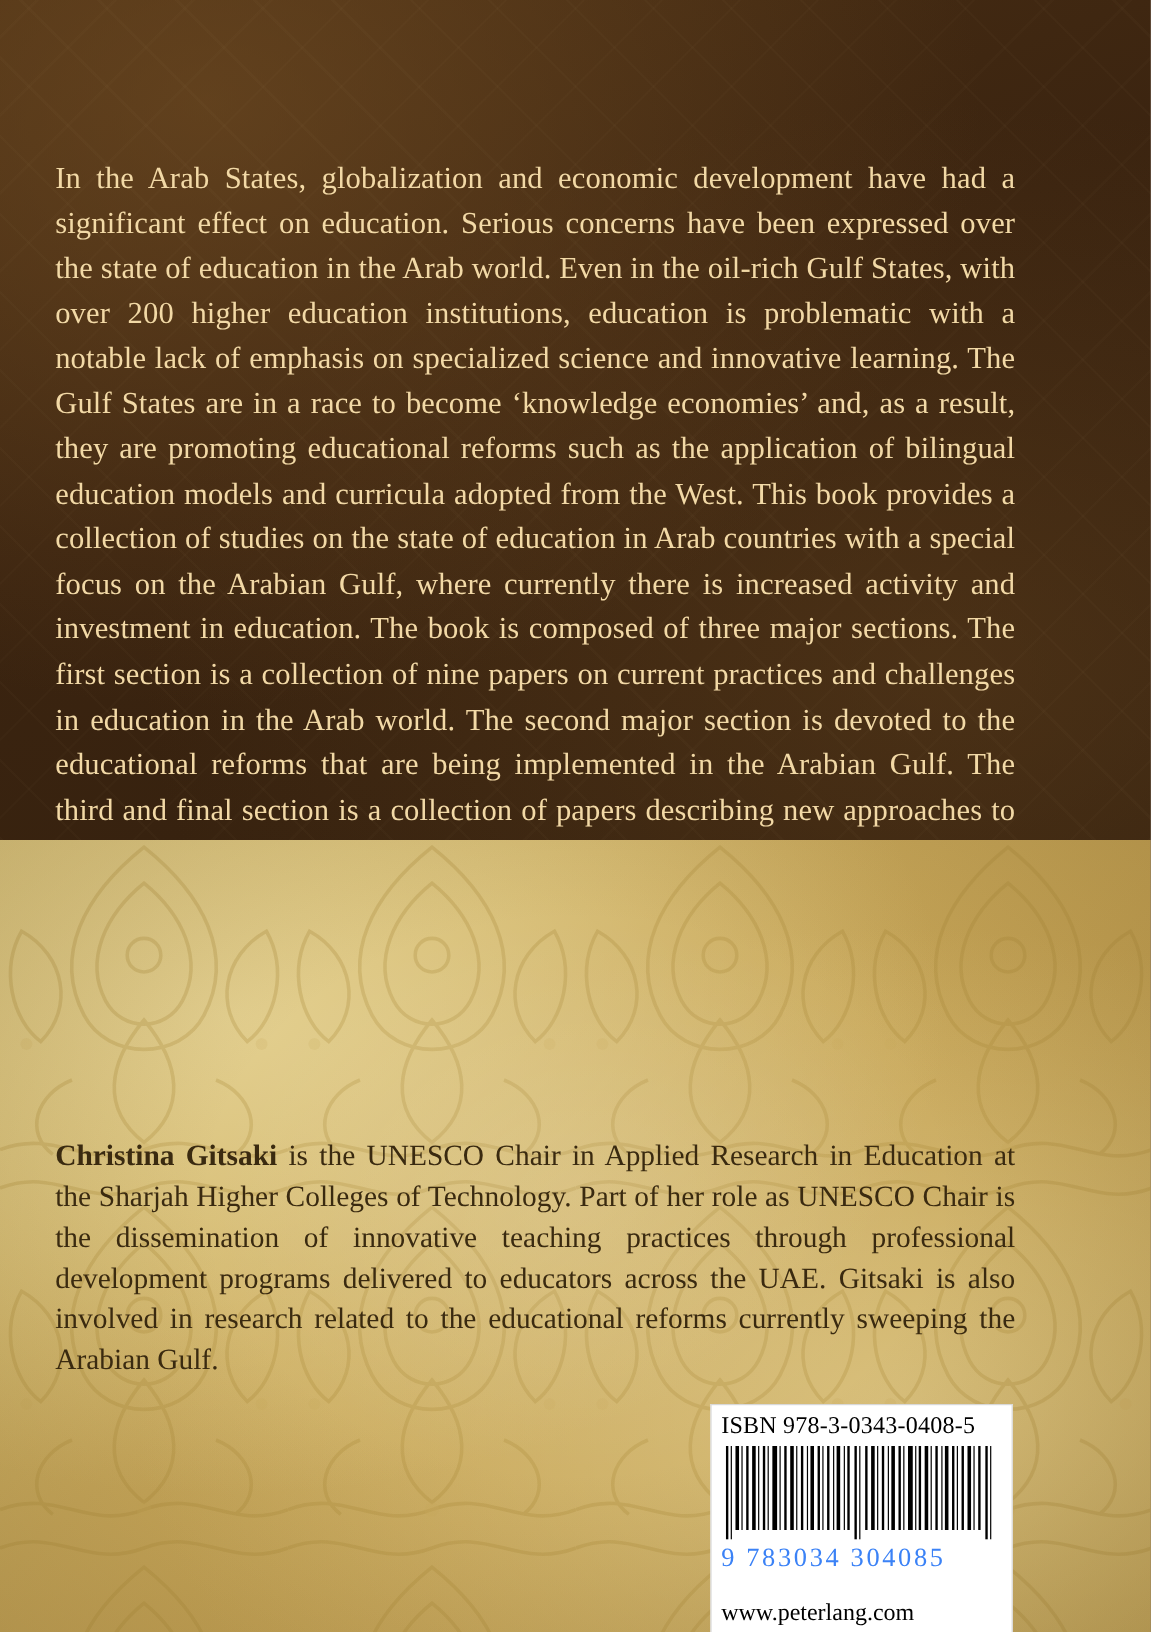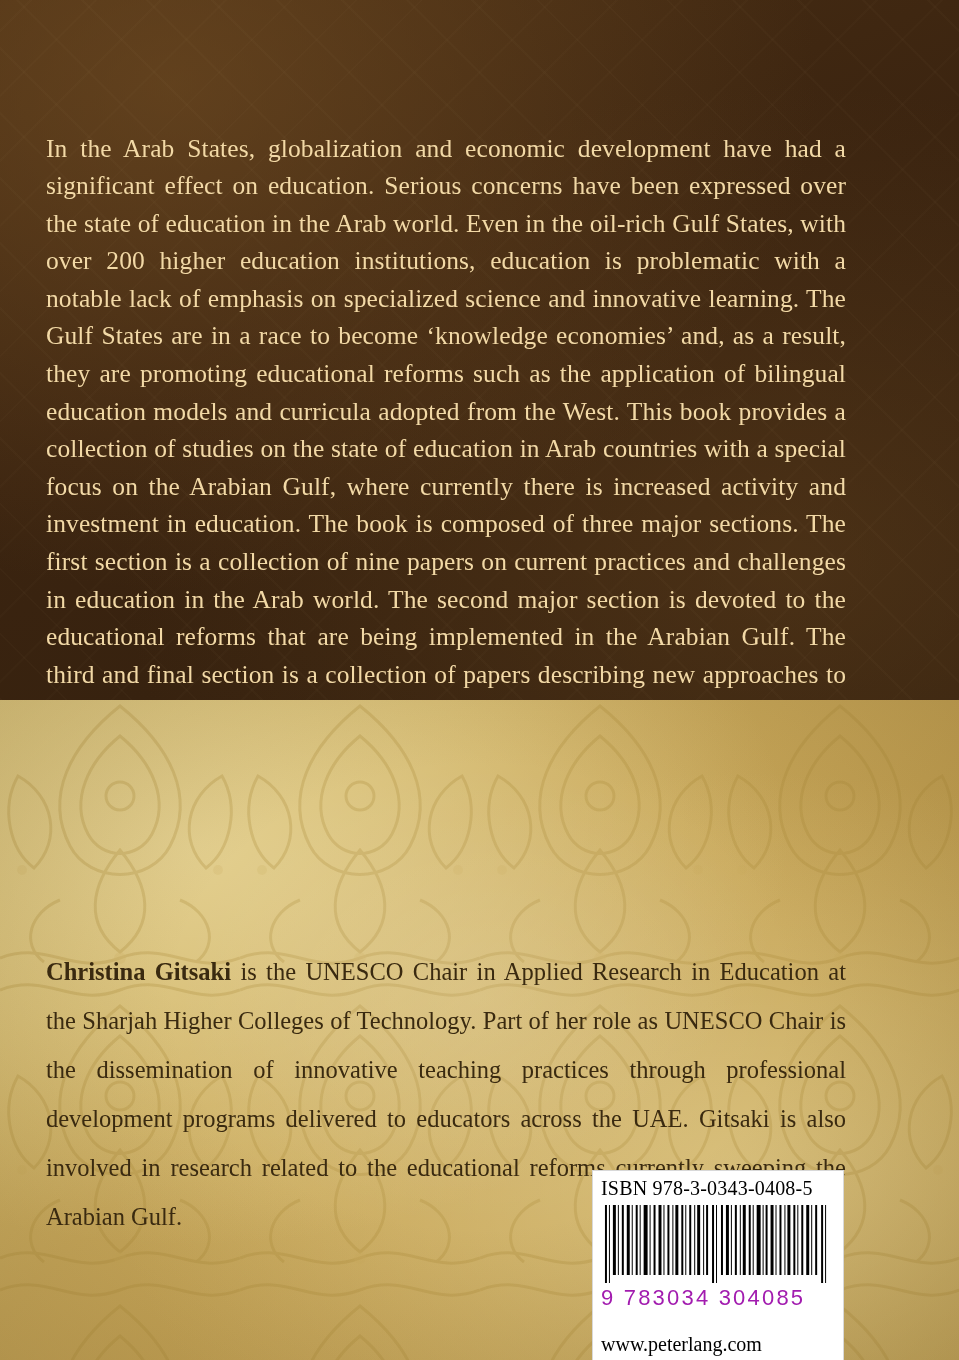--- a/index.html
+++ b/index.html
@@ -76,21 +76,21 @@
     background: radial-gradient(ellipse at 50% 45%, rgba(255,255,255,0.10) 0%, rgba(120,92,34,0.00) 45%, rgba(96,72,24,0.22) 100%);
     pointer-events: none;
   }
   .bio {
     position: absolute;
     left: 46px;
     top: 222px;
     width: 800px;
     color: #3a2a10;
     font-size: 24.5px;
-    line-height: 49px;
+    line-height: 34px;
     text-align: justify;
     text-justify: inter-word;
   }
   .bio b { font-weight: bold; }
 
   
   .isbn-box {
     position: absolute;
     left: 592px;
     top: 470px;
@@ -107,23 +107,23 @@
     color: #000;
     letter-spacing: 0.2px;
     margin-bottom: 5px;
   }
   .barcode {
     height: 78px;
     width: 100%;
     display: block;
   }
   .barcode-digits {
-    font-family: Liberation Sans, sans-serif;
+    font-family: Liberation Serif, serif;
     font-size: 22px;
-    color: #a21caf;
+    color: #3b82f6;
     letter-spacing: 2.2px;
     margin-top: 2px;
     white-space: nowrap;
   }
   .publisher-url {
     font-family: "Liberation Serif", serif;
     font-size: 20px;
     color: #000;
     margin-top: 22px;
   }

